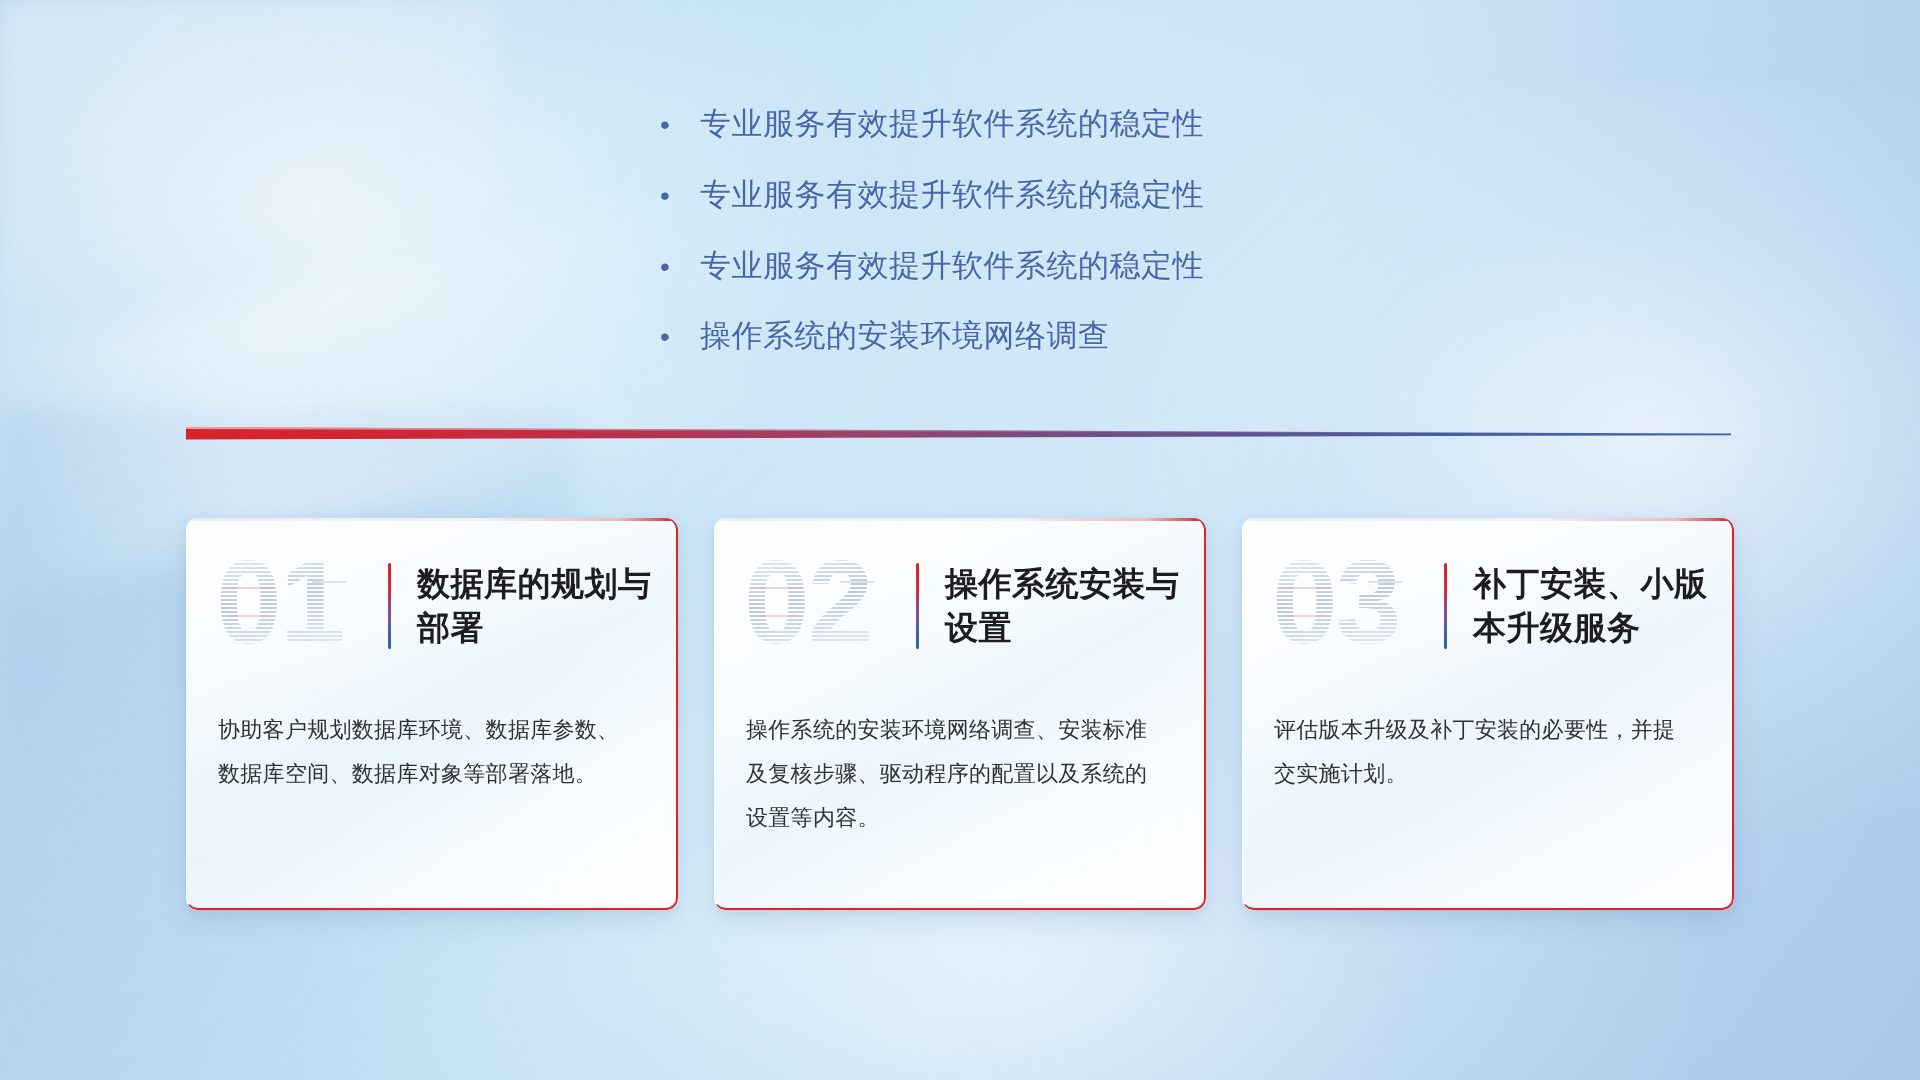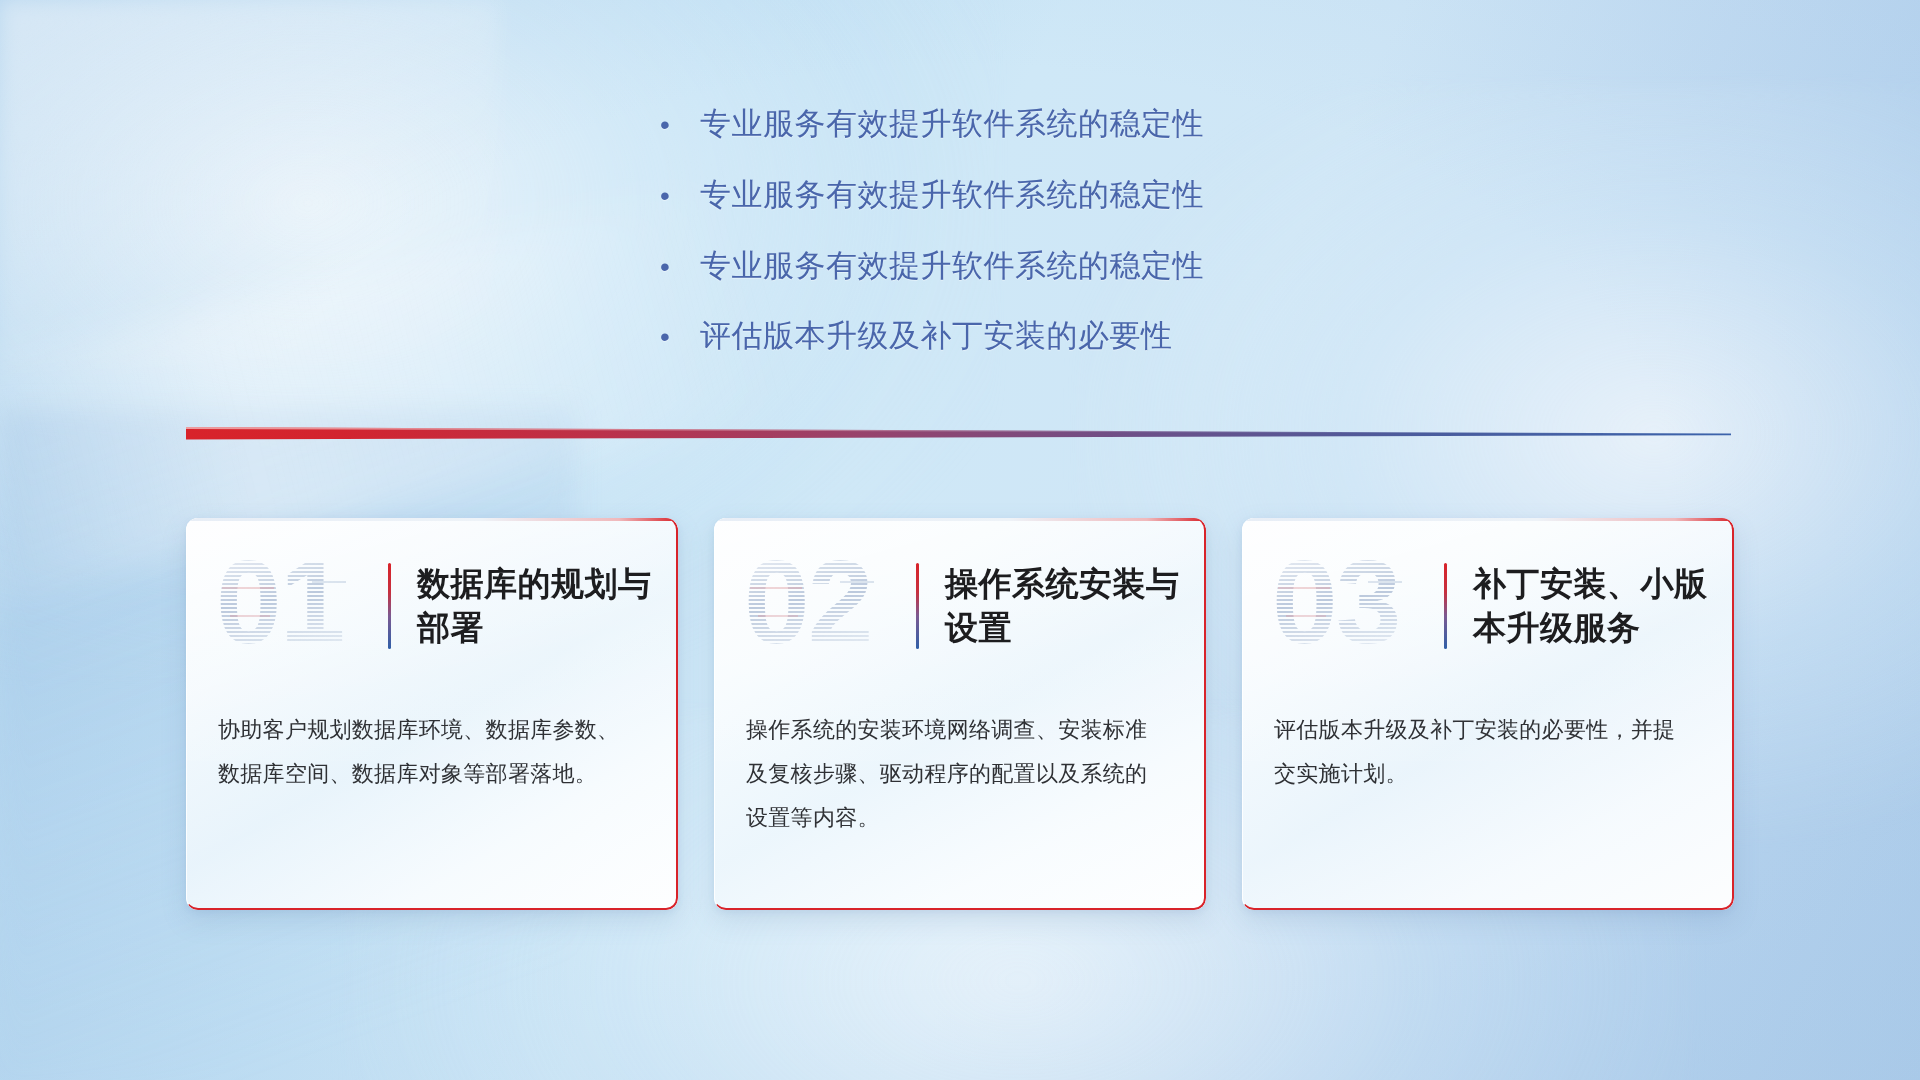--- a/index.html
+++ b/index.html
@@ -200,21 +200,21 @@
       <span class="bullet-text">专业服务有效提升软件系统的稳定性</span>
     </div>
 
     <div class="bullet-row">
       <span class="bullet-dot">•</span>
       <span class="bullet-text">专业服务有效提升软件系统的稳定性</span>
     </div>
 
     <div class="bullet-row">
       <span class="bullet-dot">•</span>
-      <span class="bullet-text">评估版本升级及补丁安装的必要性</span>
+      <span class="bullet-text">操作系统的安装环境网络调查</span>
     </div>
 
   </div>
 
   <div class="divider-wrap">
     <svg viewBox="0 0 1545 22" preserveAspectRatio="none" aria-hidden="true">
       <defs>
         <linearGradient id="wedgeGrad" x1="0" y1="0" x2="1" y2="0">
           <stop offset="0" stop-color="#d8232a"></stop>
           <stop offset="0.10" stop-color="#d2242f"></stop>

